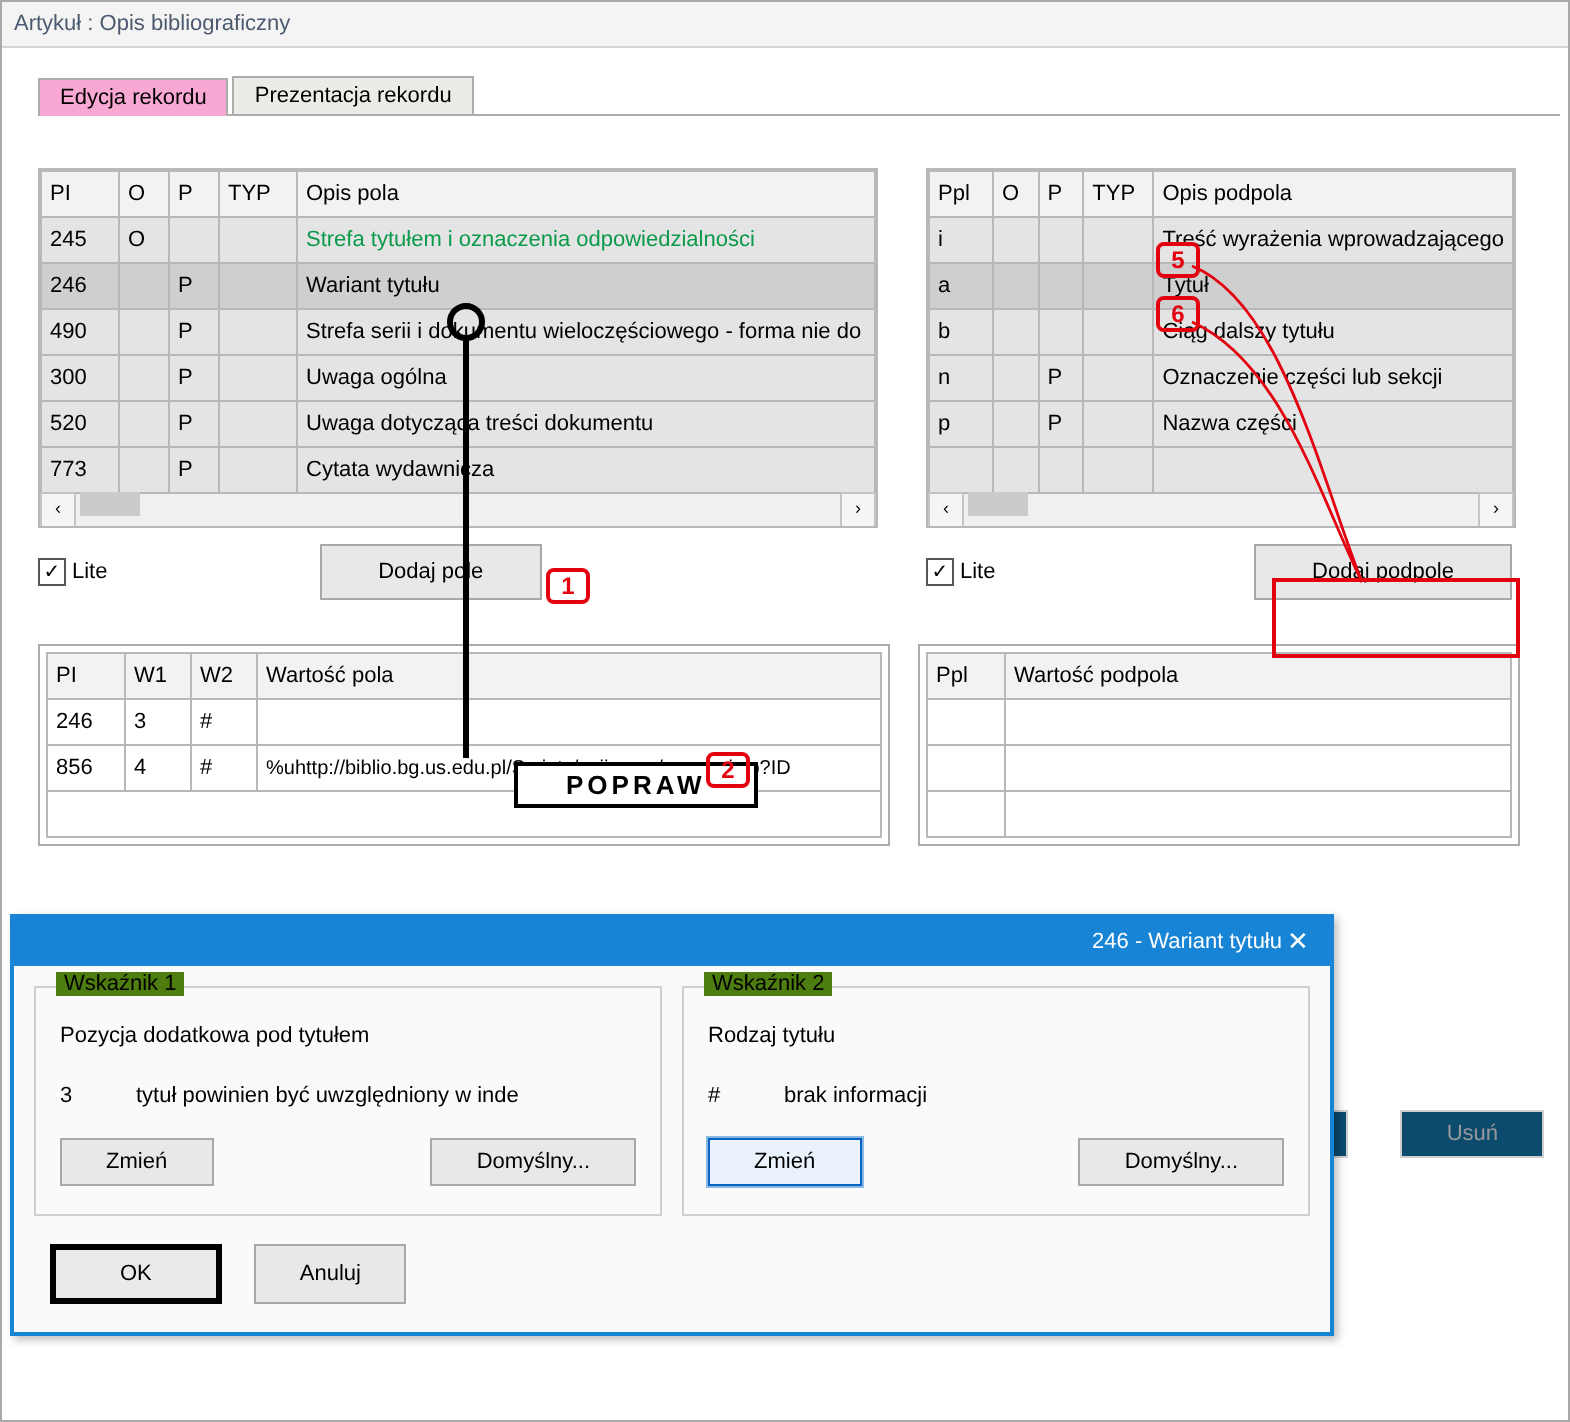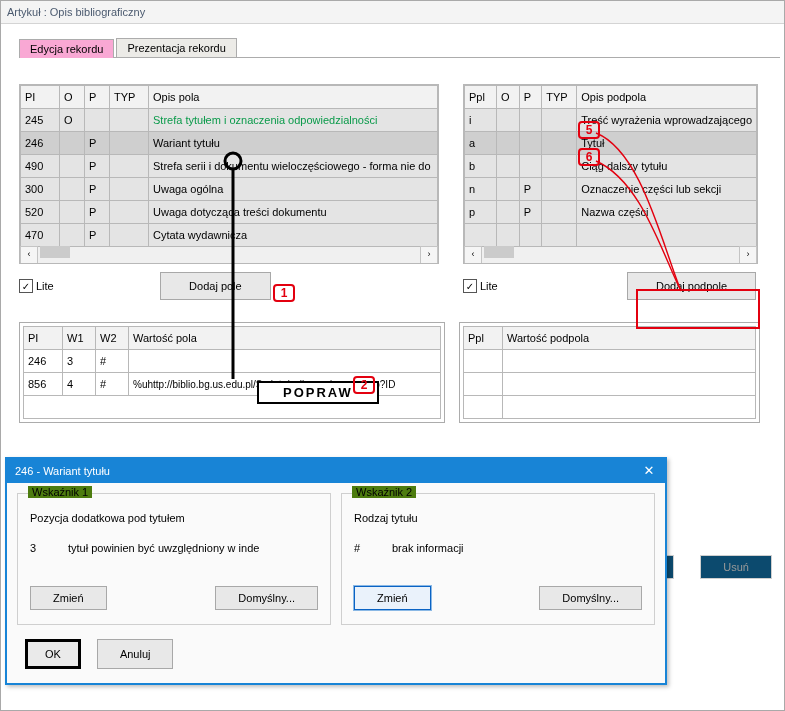--- a/index.html
+++ b/index.html
@@ -49,32 +49,32 @@
 
   
   .callout{position:absolute;border:2px solid #e3000f;border-radius:4px;color:#e3000f;font-weight:bold;min-width:14px;text-align:center;padding:0 2px;font-size:12px;line-height:14px;pointer-events:none}
   .redbox{position:absolute;border:2px solid #e3000f;pointer-events:none}
 
   
   svg.ann{position:absolute;top:0;left:0;pointer-events:none}
 
   
   .dlg{position:absolute;left:4px;top:456px;width:658px;border:2px solid #1884d6;background:#fafafa;box-shadow:2px 2px 4px rgba(0,0,0,.25)}
-  .dlg-title{background:#1884d6;color:#fff;height:24px;line-height:24px;padding:0 8px;display:flex;justify-content:space-between;align-items:center}
+  .dlg-title{background:#1884d6;color:#fff;height:24px;line-height:24px;padding:0 8px;display:flex;justify-content:flex-end;align-items:center}
   .dlg-title .x{width:16px;text-align:center;font-size:13px}
   .dlg-body{display:flex;gap:10px;padding:10px}
   .grp{border:1px solid #cfcfcf;flex:1;padding:8px 12px 14px;position:relative}
   .grp .legend{position:absolute;top:-8px;left:10px;background:#4d7c0f;padding:0 4px}
   .grp .desc{margin-top:10px}
   .grp .valrow{display:flex;align-items:center;gap:20px;margin-top:18px}
   .grp .valrow .val{width:18px}
-  .grp .btnrow{display:flex;justify-content:space-between;margin-top:32px}
+  .grp .btnrow{display:flex;justify-content:space-between;margin-top:15px}
   .btn.focus{border:1px solid #0a63c4;outline:1px solid #8ab8e5;background:#eaf2fb}
   .dlg-footer{display:flex;gap:16px;padding:4px 18px 14px}
-  .btn.ok{border:3px solid #000;padding:6px 17px;background:#eaeaea}
+  .btn.ok{border:3px solid #000;padding:6px 32px;background:#eaeaea}
 
   
   .ghost-btns{position:absolute;right:12px;top:554px;display:flex;gap:26px}
 </style>
 </head>
 <body>
 
 <div class="root">
 
   <div class="win-title">Artykuł : Opis bibliograficzny</div>
@@ -128,21 +128,21 @@
                   <td>Uwaga ogólna</td>
                 </tr>
             <tr class="row">
                   <td>520</td>
                   <td></td>
                   <td>P</td>
                   <td></td>
                   <td>Uwaga dotycząca treści dokumentu</td>
                 </tr>
             <tr class="row">
-                  <td>470</td>
+                  <td>773</td>
                   <td></td>
                   <td>P</td>
                   <td></td>
                   <td>Cytata wydawnicza</td>
                 </tr>
           </tbody>
             </table>
           <div class="hscroll">
             <div style="display:flex">
                 <div class="arrow">‹</div>

